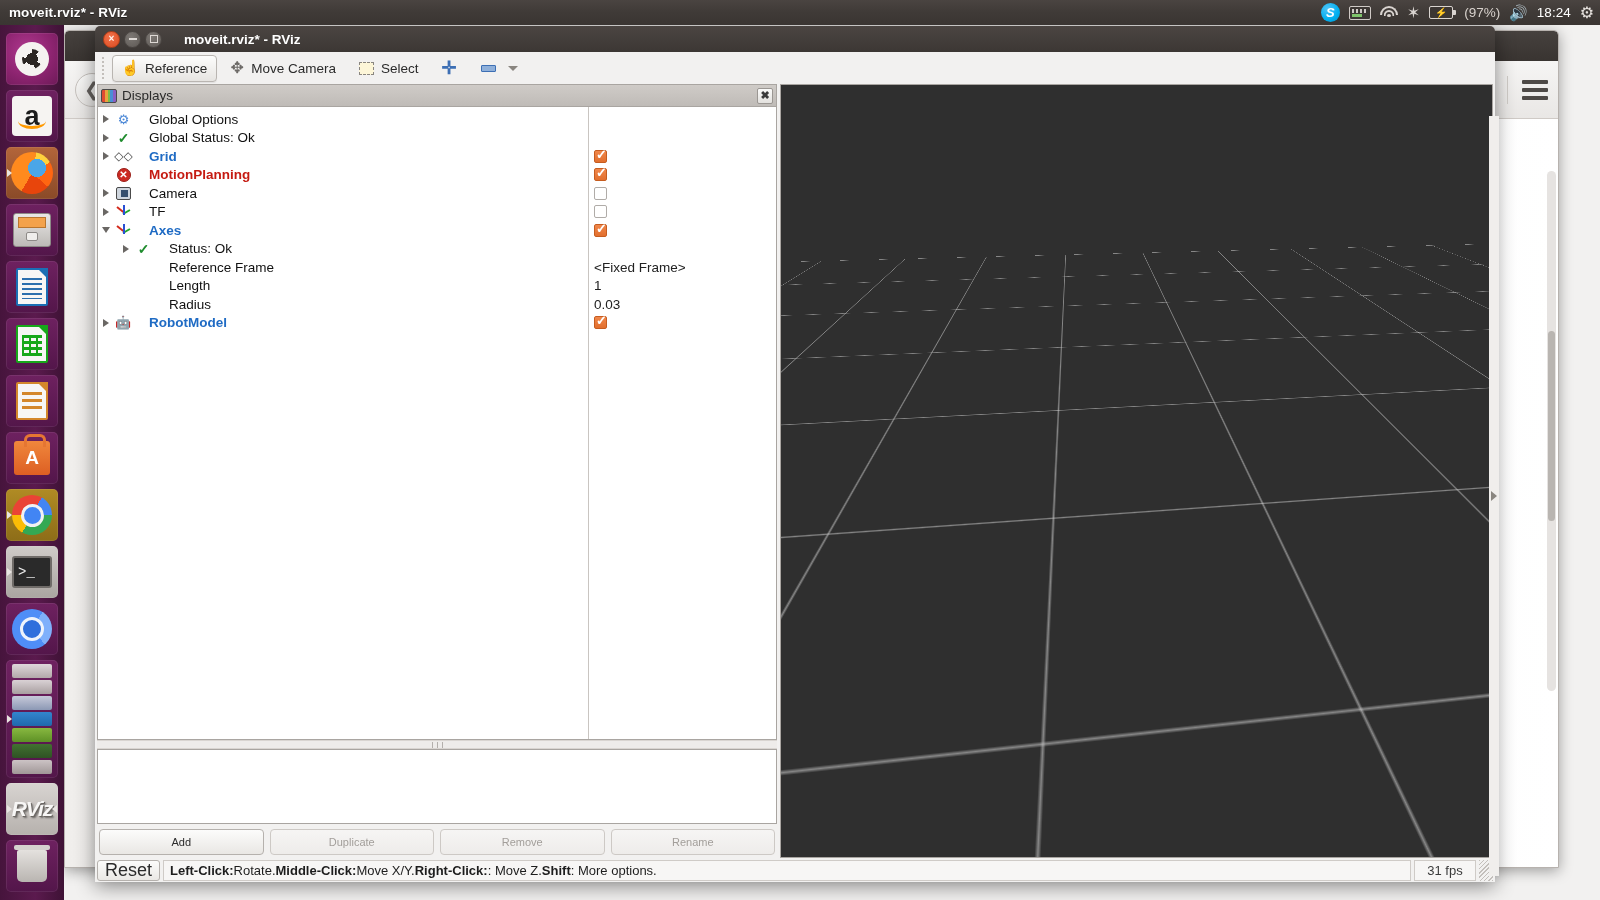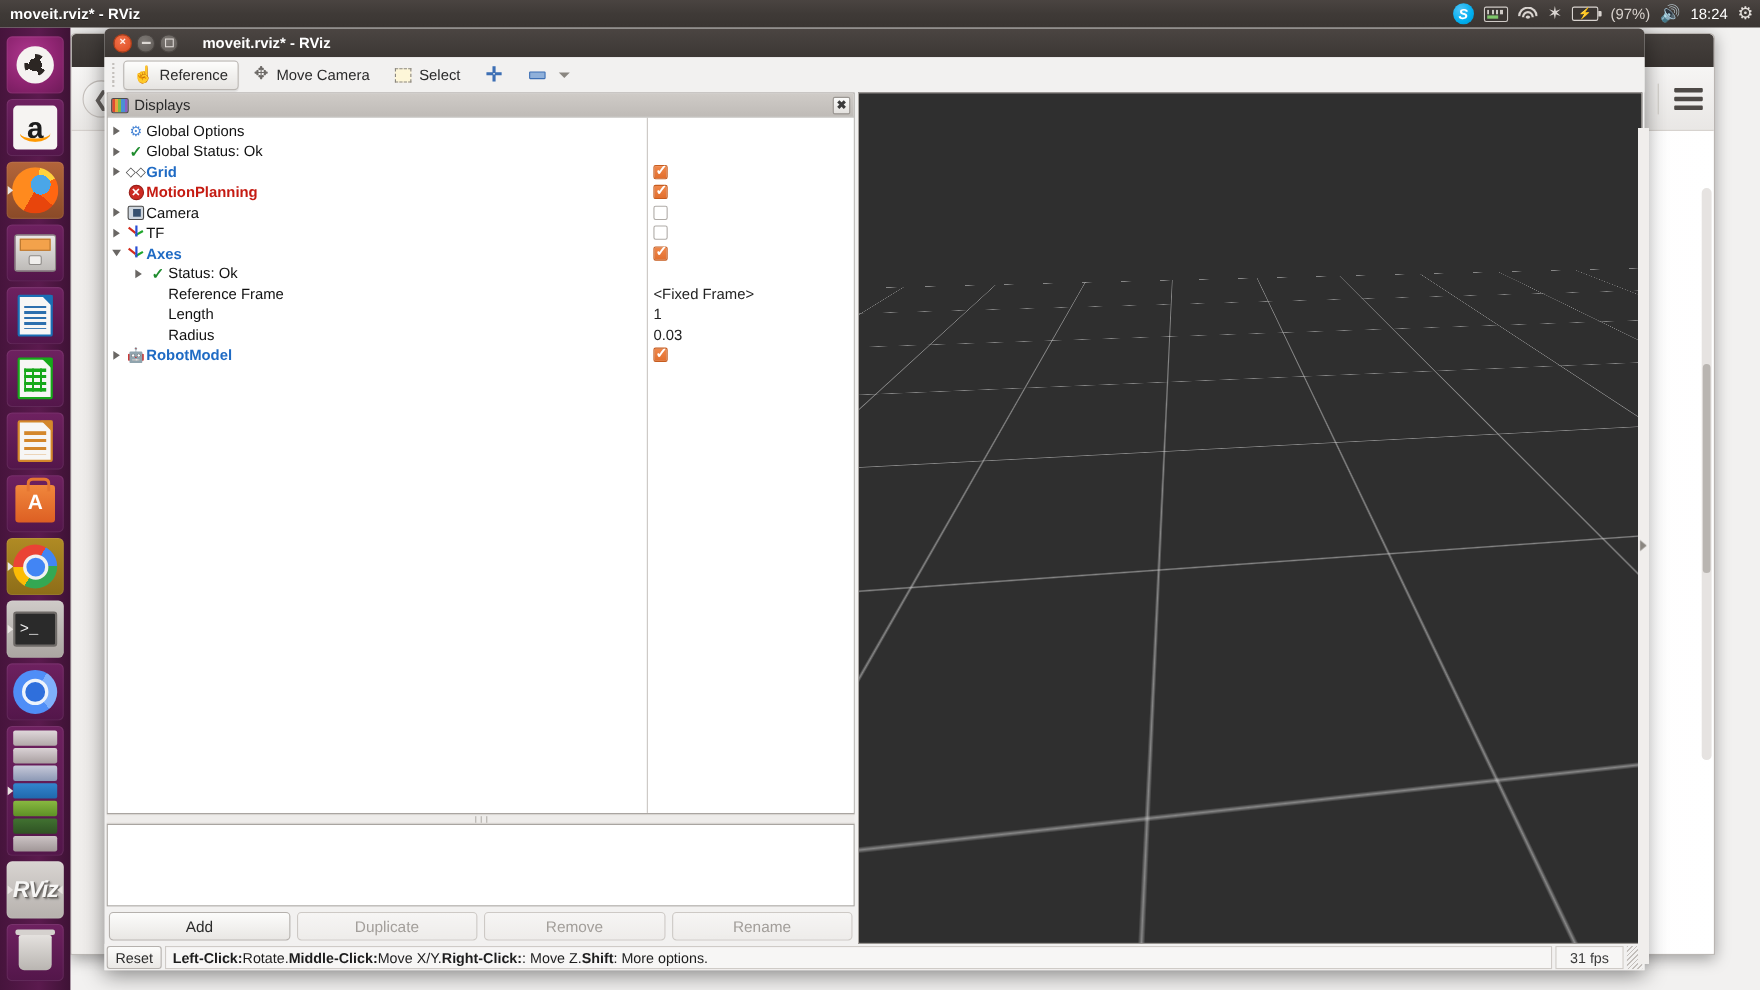--- a/index.html
+++ b/index.html
@@ -202,21 +202,21 @@
   .tree-col-names { width: 490px; padding-top: 3px; }
   .tree-divider { width:1px; background:#c9c5c1; }
   .tree-col-vals { flex:1; padding-top: 3px; }
 
   .trow { height: 18.5px; display: flex; align-items: center; font-size: 13.5px; color: #111; }
   .twist { width: 16px; display:flex; align-items:center; justify-content:center; flex: none;}
   .twist i { width:0;height:0;border-top:4.5px solid transparent;border-bottom:4.5px solid transparent;border-left:6px solid #6a6764;}
   .twist.open i { border-left:4.5px solid transparent;border-right:4.5px solid transparent;border-top:6px solid #6a6764;border-bottom:none;}
   .tind { flex: none; }
   .ticon { width: 19px; flex: none; display:flex; align-items:center; justify-content:center; }
-  .tlabel { white-space: nowrap; }
+  .tlabel { white-space: nowrap; margin-left: 16px; }
   .tlabel.blue { color: #1f6bc4; font-weight: bold; }
   .tlabel.red { color: #c51b12; font-weight: bold; }
 
   .ico-gear { color:#4a87d6; font-size:13px; line-height:1; }
   .ico-check { color:#1f8c2e; font-size:14px; font-weight:bold; line-height:1; }
   .ico-grid { color:#4a4a4a; font-size:12px; line-height:1; }
   .ico-error { width:14px;height:14px;border-radius:50%;background:#cc2a22;color:#fff;font-size:10px;font-weight:bold;
      display:flex;align-items:center;justify-content:center; border:1px solid #991f19;}
   .ico-camera { width:15px;height:13px;border:1.4px solid #4a4a4a;border-radius:2px;background:#cfd6de;position:relative;}
   .ico-camera::after{content:"";position:absolute;right:2px;top:2px;width:7px;height:7px;background:#37506e;}
@@ -233,34 +233,34 @@
   .cbox.on::after { content:"✓"; position:absolute; left:1px; top:-3px; color:#fff; font-size:13px; font-weight:bold; line-height:1;}
 
   .splitter { height: 9px; background: #eeecea; border-top:1px solid #d9d5d1; border-bottom:1px solid #d9d5d1;
      display:flex; align-items:center; justify-content:center; }
   .splitter i { width: 1px; height: 6px; background:#b4b0ac; margin: 0 2px; }
 
   .desc-panel { height: 75px; border:1px solid #a9a5a1; background:#fff; }
 
   .btn-row { height: 34px; display:flex; align-items:center; gap: 6px; padding: 4px 2px 3px 2px; }
   .btn { flex: 1; height: 26px; border: 1px solid #b5b1ad; border-radius: 4px;
-     background: linear-gradient(to bottom,#fcfcfb,#e9e7e4); font-size: 14px; color: #2b2b2b;
+     background: linear-gradient(to bottom,#fcfcfb,#e9e7e4); font-size: 11px; color: #2b2b2b;
      display:flex; align-items:center; justify-content:center; }
   .btn.disabled { color: #a29e9a; background: linear-gradient(to bottom,#f6f5f4,#eeecea); border-color:#cdc9c5;}
 
   .viewport { flex: 1; border: 1px solid #a9a5a1; position: relative; overflow: hidden;
      background: #2e2e2e; min-width: 0; margin-bottom: 0; }
   .vp-collapse { position: absolute; width: 10px; height: 100%; top:0;
      background:#f0eeec; display:flex; align-items:center; justify-content:center; z-index: 4;}
   .vp-collapse i { width:0;height:0;border-top:5px solid transparent;border-bottom:5px solid transparent; }
   .vp-collapse.right i { border-left: 6px solid #8a8680; }
 
   .rv-status { height: 24px; display:flex; align-items:center; padding: 0 2px; gap: 3px; background:#f2f1f0; }
   .reset-btn { height: 21px; padding: 0 7px; border:1px solid #b5b1ad; border-radius:3px;
-     background: linear-gradient(to bottom,#fcfcfb,#eae8e5); font-size:13px; color:#2b2b2b;
+     background: linear-gradient(to bottom,#fcfcfb,#eae8e5); font-size:18px; color:#2b2b2b;
      display:flex;align-items:center;}
   .status-text { flex:1; height: 21px; border:1px solid #cfcbc7; background:#f7f6f5;
      display:flex; align-items:center; padding: 0 6px; font-size:13px; color:#1d1d1d; }
   .status-text b { font-weight: bold; text-align: right; }
   .fps-box { width: 62px; height: 21px; border:1px solid #cfcbc7; background:#f7f6f5;
      display:flex;align-items:center;justify-content:center; font-size:13px; color:#3b3b3b;}
   .grip-corner { width: 14px; height: 21px;
      background: repeating-linear-gradient(135deg,#c3bfbb 0 1px,transparent 1px 3px); }
 
   

